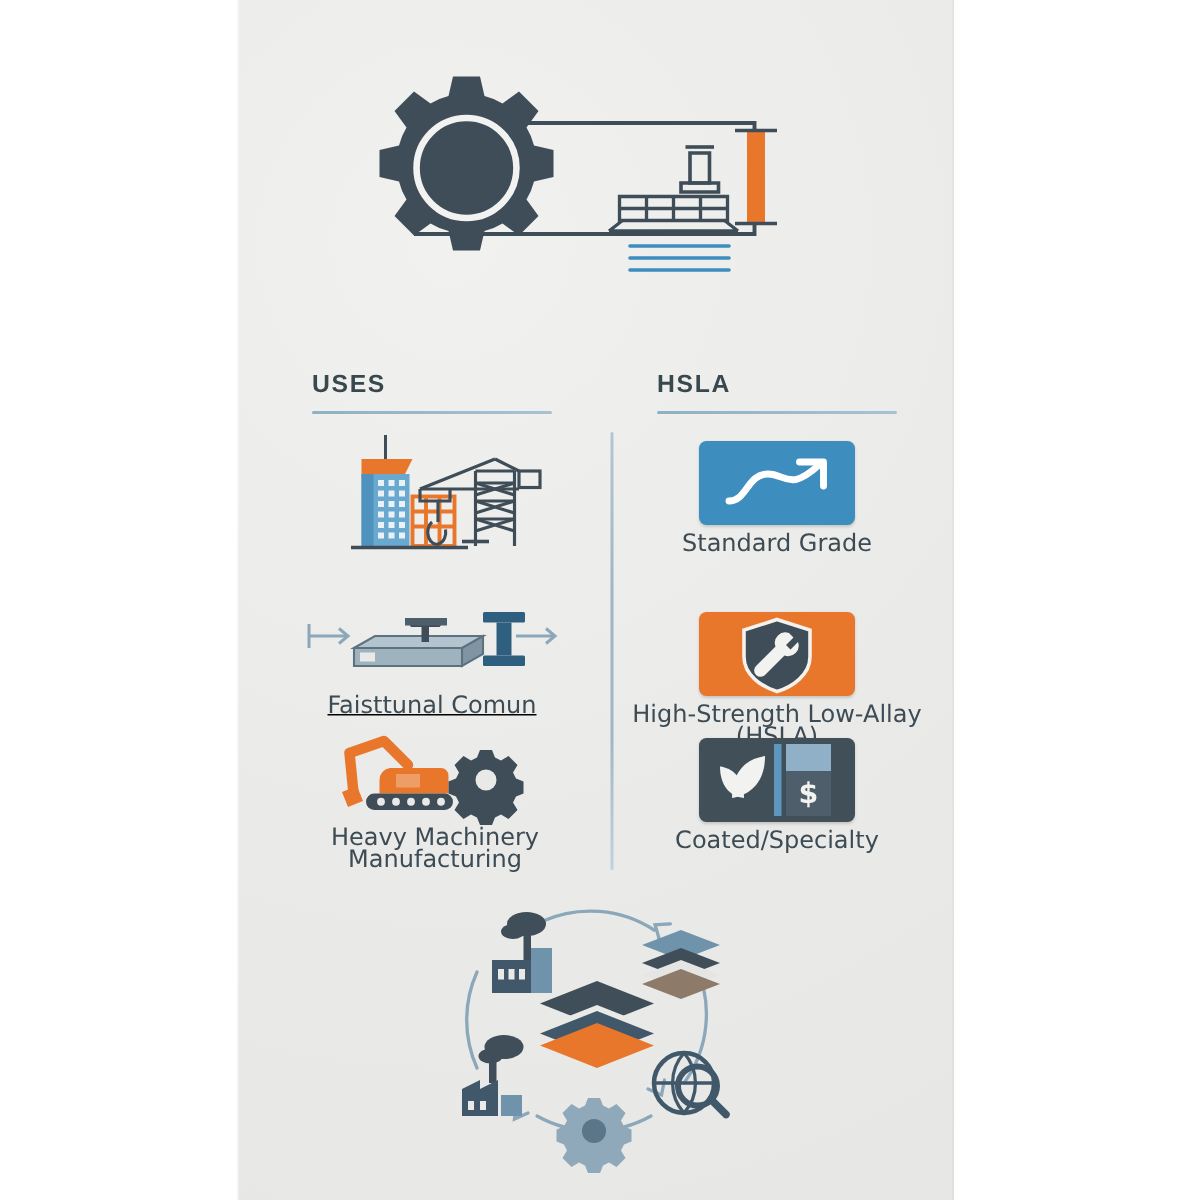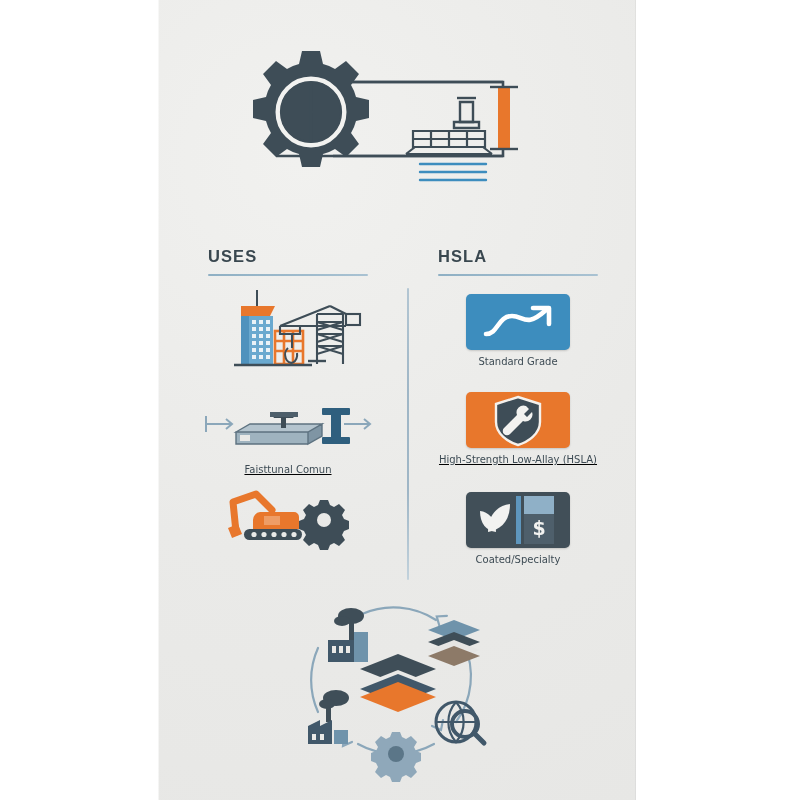--- a/index.html
+++ b/index.html
@@ -45,33 +45,33 @@
     position:absolute;left:407px;top:288px;width:2px;height:292px;
     background:linear-gradient(180deg,#b3c6d3,#9fb6c6 35%,#9fb6c6 70%,#c2d2dc);
     border-radius:1px;
   }
 
   
   .item{position:absolute;text-align:center;}
   .item .art{position:relative;margin:0 auto;}
   .item .cap{
     margin-top:4px;
-    font-size:10px;line-height:15px;color:#3d4b54;
+    font-size:16px;line-height:15px;color:#3d4b54;
     font-family:"DejaVu Sans","Liberation Sans",sans-serif;
     white-space:pre-line;
   }
 
   
   .u1{left:196px;top:286px;width:185px;}
   .u2{left:198px;top:398px;width:180px;text-decoration:underline;}
   .u3{left:200px;top:488px;width:180px;}
 
   
   .t1{left:428px;top:294px;width:180px;}
-  .t2{left:420px;top:392px;width:196px;text-decoration:underline;}
+  .t2{left:420px;top:408px;width:196px;}
   .t3{left:428px;top:492px;width:180px;}
 
   .card{
     width:104px;height:56px;border-radius:5px;margin:0 auto;
     position:relative;overflow:hidden;
     box-shadow:0 1px 2px rgba(0,0,0,.16);
   }
   .card.blue{background:#3d8dbe;}
   .card.orange{background:#e8772c;}
   .card.dark{background:#414f58;}
@@ -257,20 +257,22 @@
             <circle cx="94" cy="46.5" r="2.6"></circle>
           </g>
         </g>
 
         <g transform="translate(104,12)">
           <path d="M16 0 h8 l2 5 4 2 5-3 6 6 -3 5 2 4 5 2 v8 l-5 2 -2 4 3 5 -6 6 -5-3 -4 2 -2 5 h-8 l-2-5 -4-2 -5 3 -6-6 3-5 -2-4 -5-2 v-8 l5-2 2-4 -3-5 6-6 5 3 4-2 z" fill="#3e4d57"></path>
           <circle cx="20" cy="20" r="7" fill="#e9e9e7"></circle>
         </g>
       </svg>
     </div>
+    <div class="cap">Heavy Machinery
+Manufacturing</div>
   </div>
 
   <div class="item t1">
     <div class="card blue">
       <svg width="104" height="56" viewBox="0 0 104 56">
         <path d="M20 40 C32 40 32 22 46 22 C58 22 60 34 80 16" fill="none" stroke="#ffffff" stroke-width="4.6" stroke-linecap="round"></path>
         <path d="M67 14 h16 v16" fill="none" stroke="#ffffff" stroke-width="4.6" stroke-linecap="round" stroke-linejoin="round"></path>
       </svg>
     </div>
     <div class="cap">Standard Grade</div>

